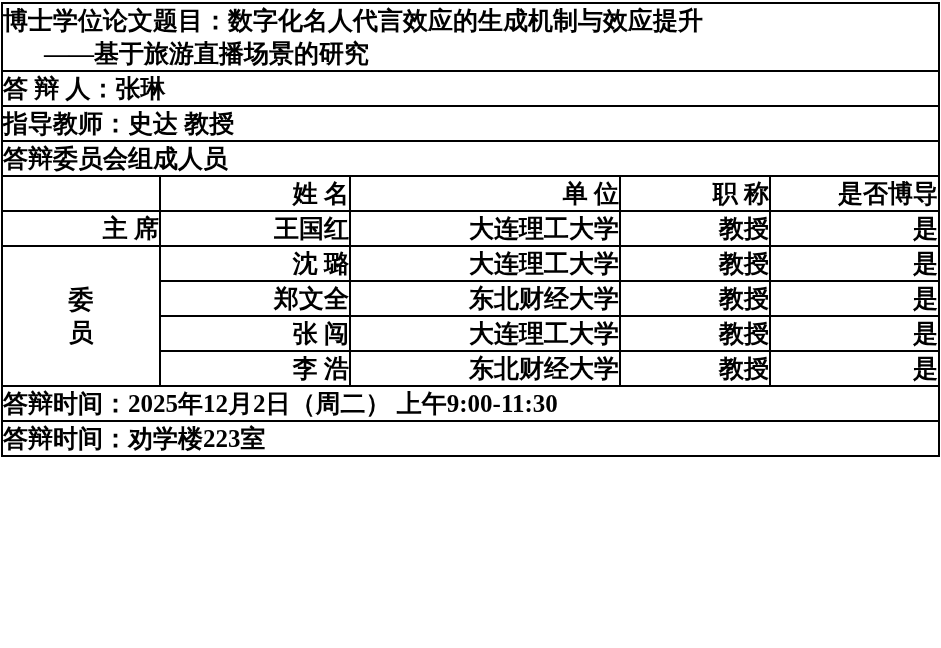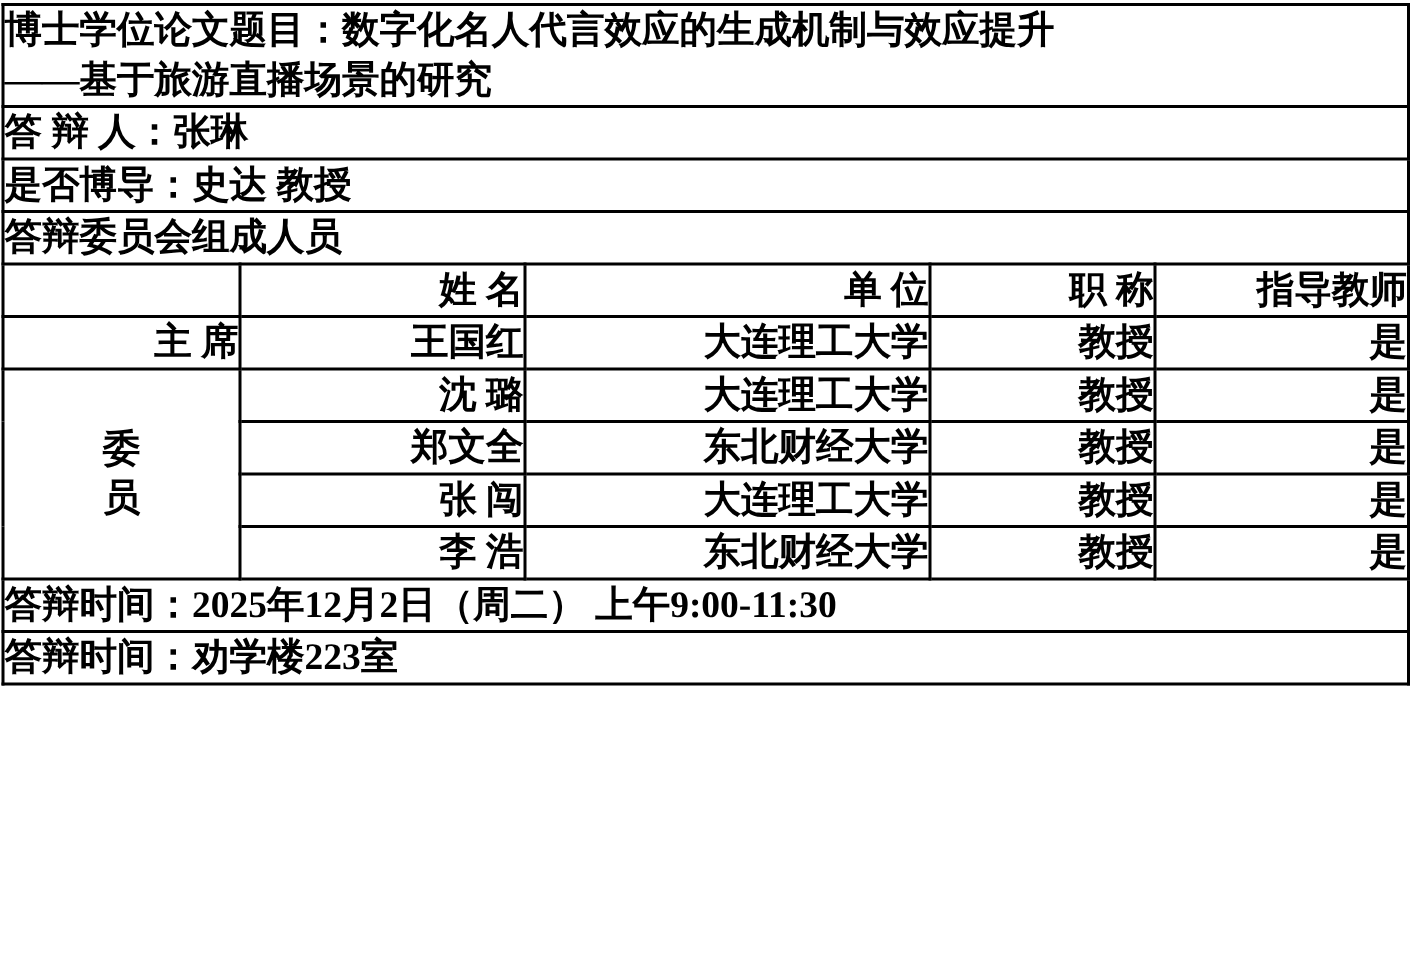--- a/index.html
+++ b/index.html
@@ -42,20 +42,21 @@
     text-align: right;
     padding: 7px 4px;
   }
   .title-cell {
     font-size: 25.5px;
     line-height: 1.38;
     padding: 8px 8px 10px 8px;
   }
   .title-line2 {
     display: block;
+    padding-left: 41px;
   }
   .section-head {
     font-size: 25px;
     padding: 8px 4px;
   }
   .col-role   { width: 158px; }
   .col-name   { width: 190px; }
   .col-unit   { width: 270px; }
   .col-title  { width: 150px; }
   .col-phd    { width: 169px; }
@@ -87,31 +88,31 @@
       <tr>
         <td colspan="5" class="cell-pad-left title-cell">
           <span>博士学位论文题目：数字化名人代言效应的生成机制与效应提升</span>
           <span class="title-line2">——基于旅游直播场景的研究</span>
         </td>
       </tr>
       <tr>
         <td colspan="5" class="cell-pad-left">答 辩 人：张琳</td>
       </tr>
       <tr>
-        <td colspan="5" class="cell-pad-left">是否博导：史达 教授</td>
+        <td colspan="5" class="cell-pad-left">指导教师：史达 教授</td>
       </tr>
       <tr>
         <td colspan="5" class="section-head">答辩委员会组成人员</td>
       </tr>
       <tr>
         <td class="cell-center"></td>
         <td class="cell-center">姓 名</td>
         <td class="cell-center">单 位</td>
         <td class="cell-center">职 称</td>
-        <td class="cell-center">指导教师</td>
+        <td class="cell-center">是否博导</td>
       </tr>
       <tr>
         <td class="cell-center">主 席</td>
         <td class="cell-center">王国红</td>
         <td class="cell-center">大连理工大学</td>
         <td class="cell-center">教授</td>
         <td class="cell-center">是</td>
       </tr>
       <tr>
         <td class="role-vert" rowspan="4">

